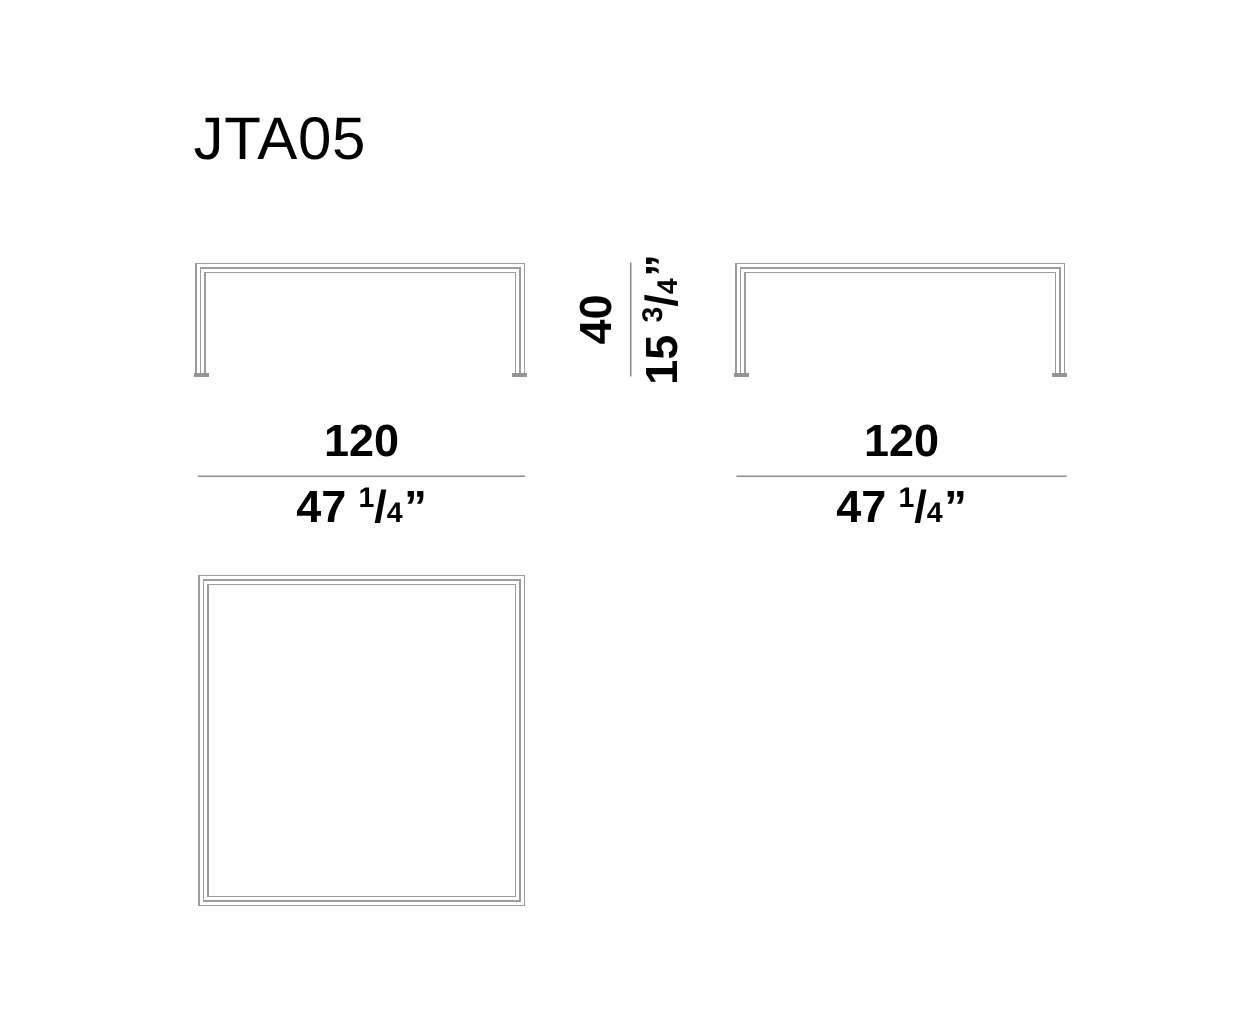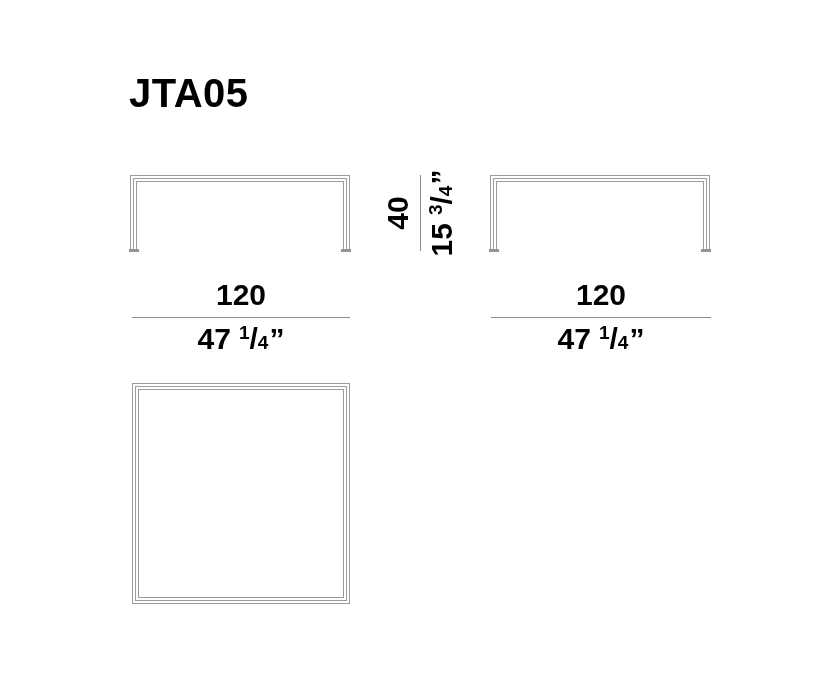--- a/index.html
+++ b/index.html
@@ -16,21 +16,21 @@
     background:var(--background);
     font-family:"Liberation Sans", sans-serif;
     color:var(--text);
     overflow:hidden;
   }
   .title{
     position:absolute;
     left:129px;
     top:71px;
     font-size:40px;
-    font-weight:700;
+    font-weight:400;
     letter-spacing:0.5px;
     white-space:nowrap;
   }
   svg.drawing{
     position:absolute;
     left:0;top:0;
     width:840px;height:679px;
   }
   svg .contour{
     fill:none;

